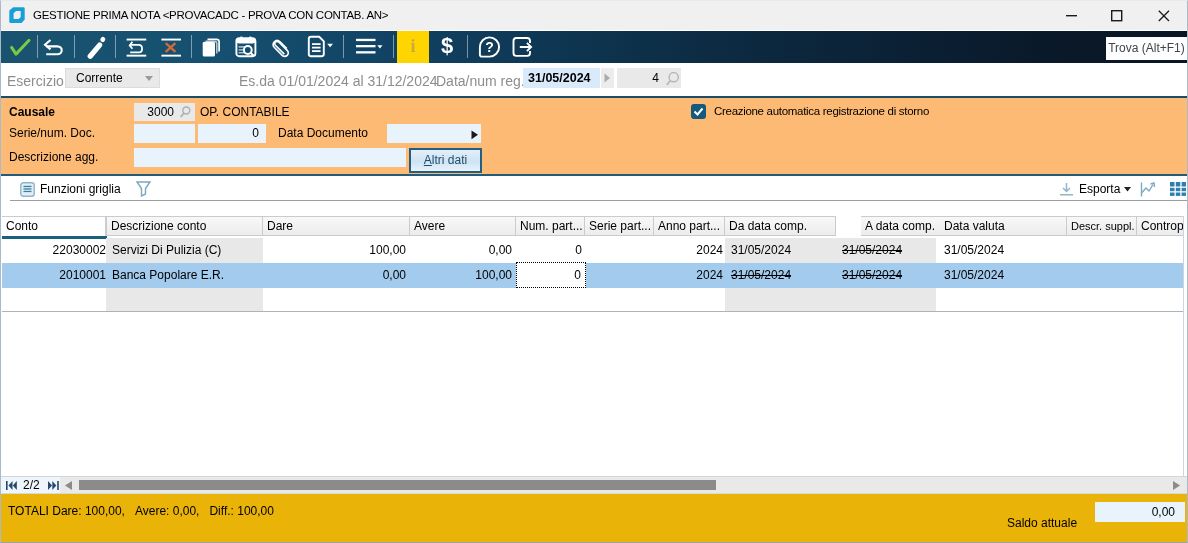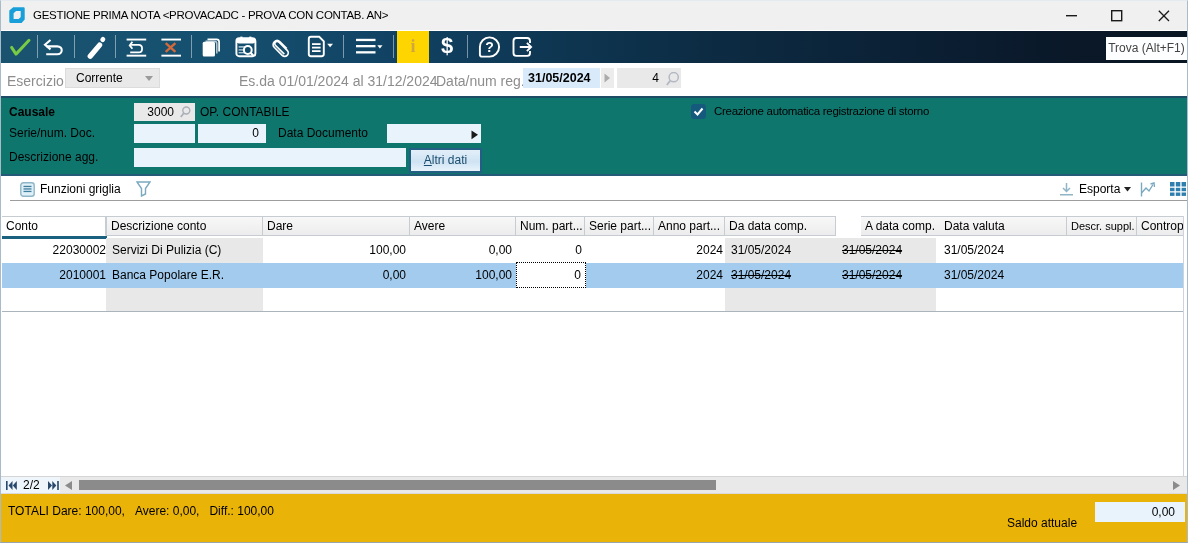--- a/index.html
+++ b/index.html
@@ -15,21 +15,21 @@
 .tsep { top:5px; width:1px; height:23px; background:rgba(255,255,255,0.45); }
 .ticon { top:30px; height:33px; }
 #trova { right:1px; top:37px; width:81px; height:23px; background:#fdfeff; color:#444; font-size:12px; line-height:22px; text-align:center; }
 
 #eserrow { left:0; top:63px; width:1188px; height:33px; background:#fff; }
 .glabel { color:#8d8d8d; font-size:14px; }
 #dd-corrente { left:65px; top:5px; width:95px; height:20px; background:#e9e9e9; border:1px solid #dcdcdc; font-size:12px; color:#000; line-height:18px; padding-left:10px; }
 #f-datareg { left:523px; top:5px; width:77px; height:20px; background:#d9eafb; font-size:12.5px; font-weight:bold; color:#000; line-height:20px; padding-left:5px; }
 #f-numreg { left:617px; top:5px; width:64px; height:20px; background:#e9e9e9; font-size:12px; color:#000; line-height:20px; text-align:right; padding-right:22px; }
 
-#form { left:0; top:96px; width:1188px; height:80px; background:#0f766e; border-top:2px solid #1d4c66; border-bottom:2px solid #235a77; border-left:1px solid #8a8a8a; }
+#form { left:0; top:96px; width:1188px; height:80px; background:#fdba74; border-top:2px solid #1d4c66; border-bottom:2px solid #235a77; border-left:1px solid #8a8a8a; }
 .flabel { font-size:12px; color:#000; }
 .field { background:#e9f3fc; height:19px; font-size:12px; color:#000; line-height:19px; }
 #f-causale { left:133px; top:5px; width:61px; height:18px; background:#e9e9e9; font-size:12px; line-height:18px; }
 #altri { left:408px; top:50px; width:73px; height:25px; background:linear-gradient(to bottom,#e3eff9 0%,#cfe3f3 55%,#e8f3fb 100%); border:2px solid #235f85; color:#1c4d6e; font-size:12px; text-align:center; line-height:20px; }
 
 #gridbar { left:10px; top:178px; width:1188px; height:23px; background:#fff; border-bottom:1px solid #9d9d9d;}
 
 #grid { left:2px; top:216px; width:1181px; height:96px; background:#fff; font-size:12px; }
 .hcell { top:0px; height:20px; background:linear-gradient(to bottom,#f8f8f8,#ececec); border-right:1px solid #c6ccd2; border-top:1px solid #c6ccd2; border-bottom:1px solid #c6ccd2; color:#000; line-height:19px; padding-left:4px; white-space:nowrap; overflow:hidden; }
 .cell { font-size:12px; color:#000; line-height:24px; white-space:nowrap; overflow:hidden; }

